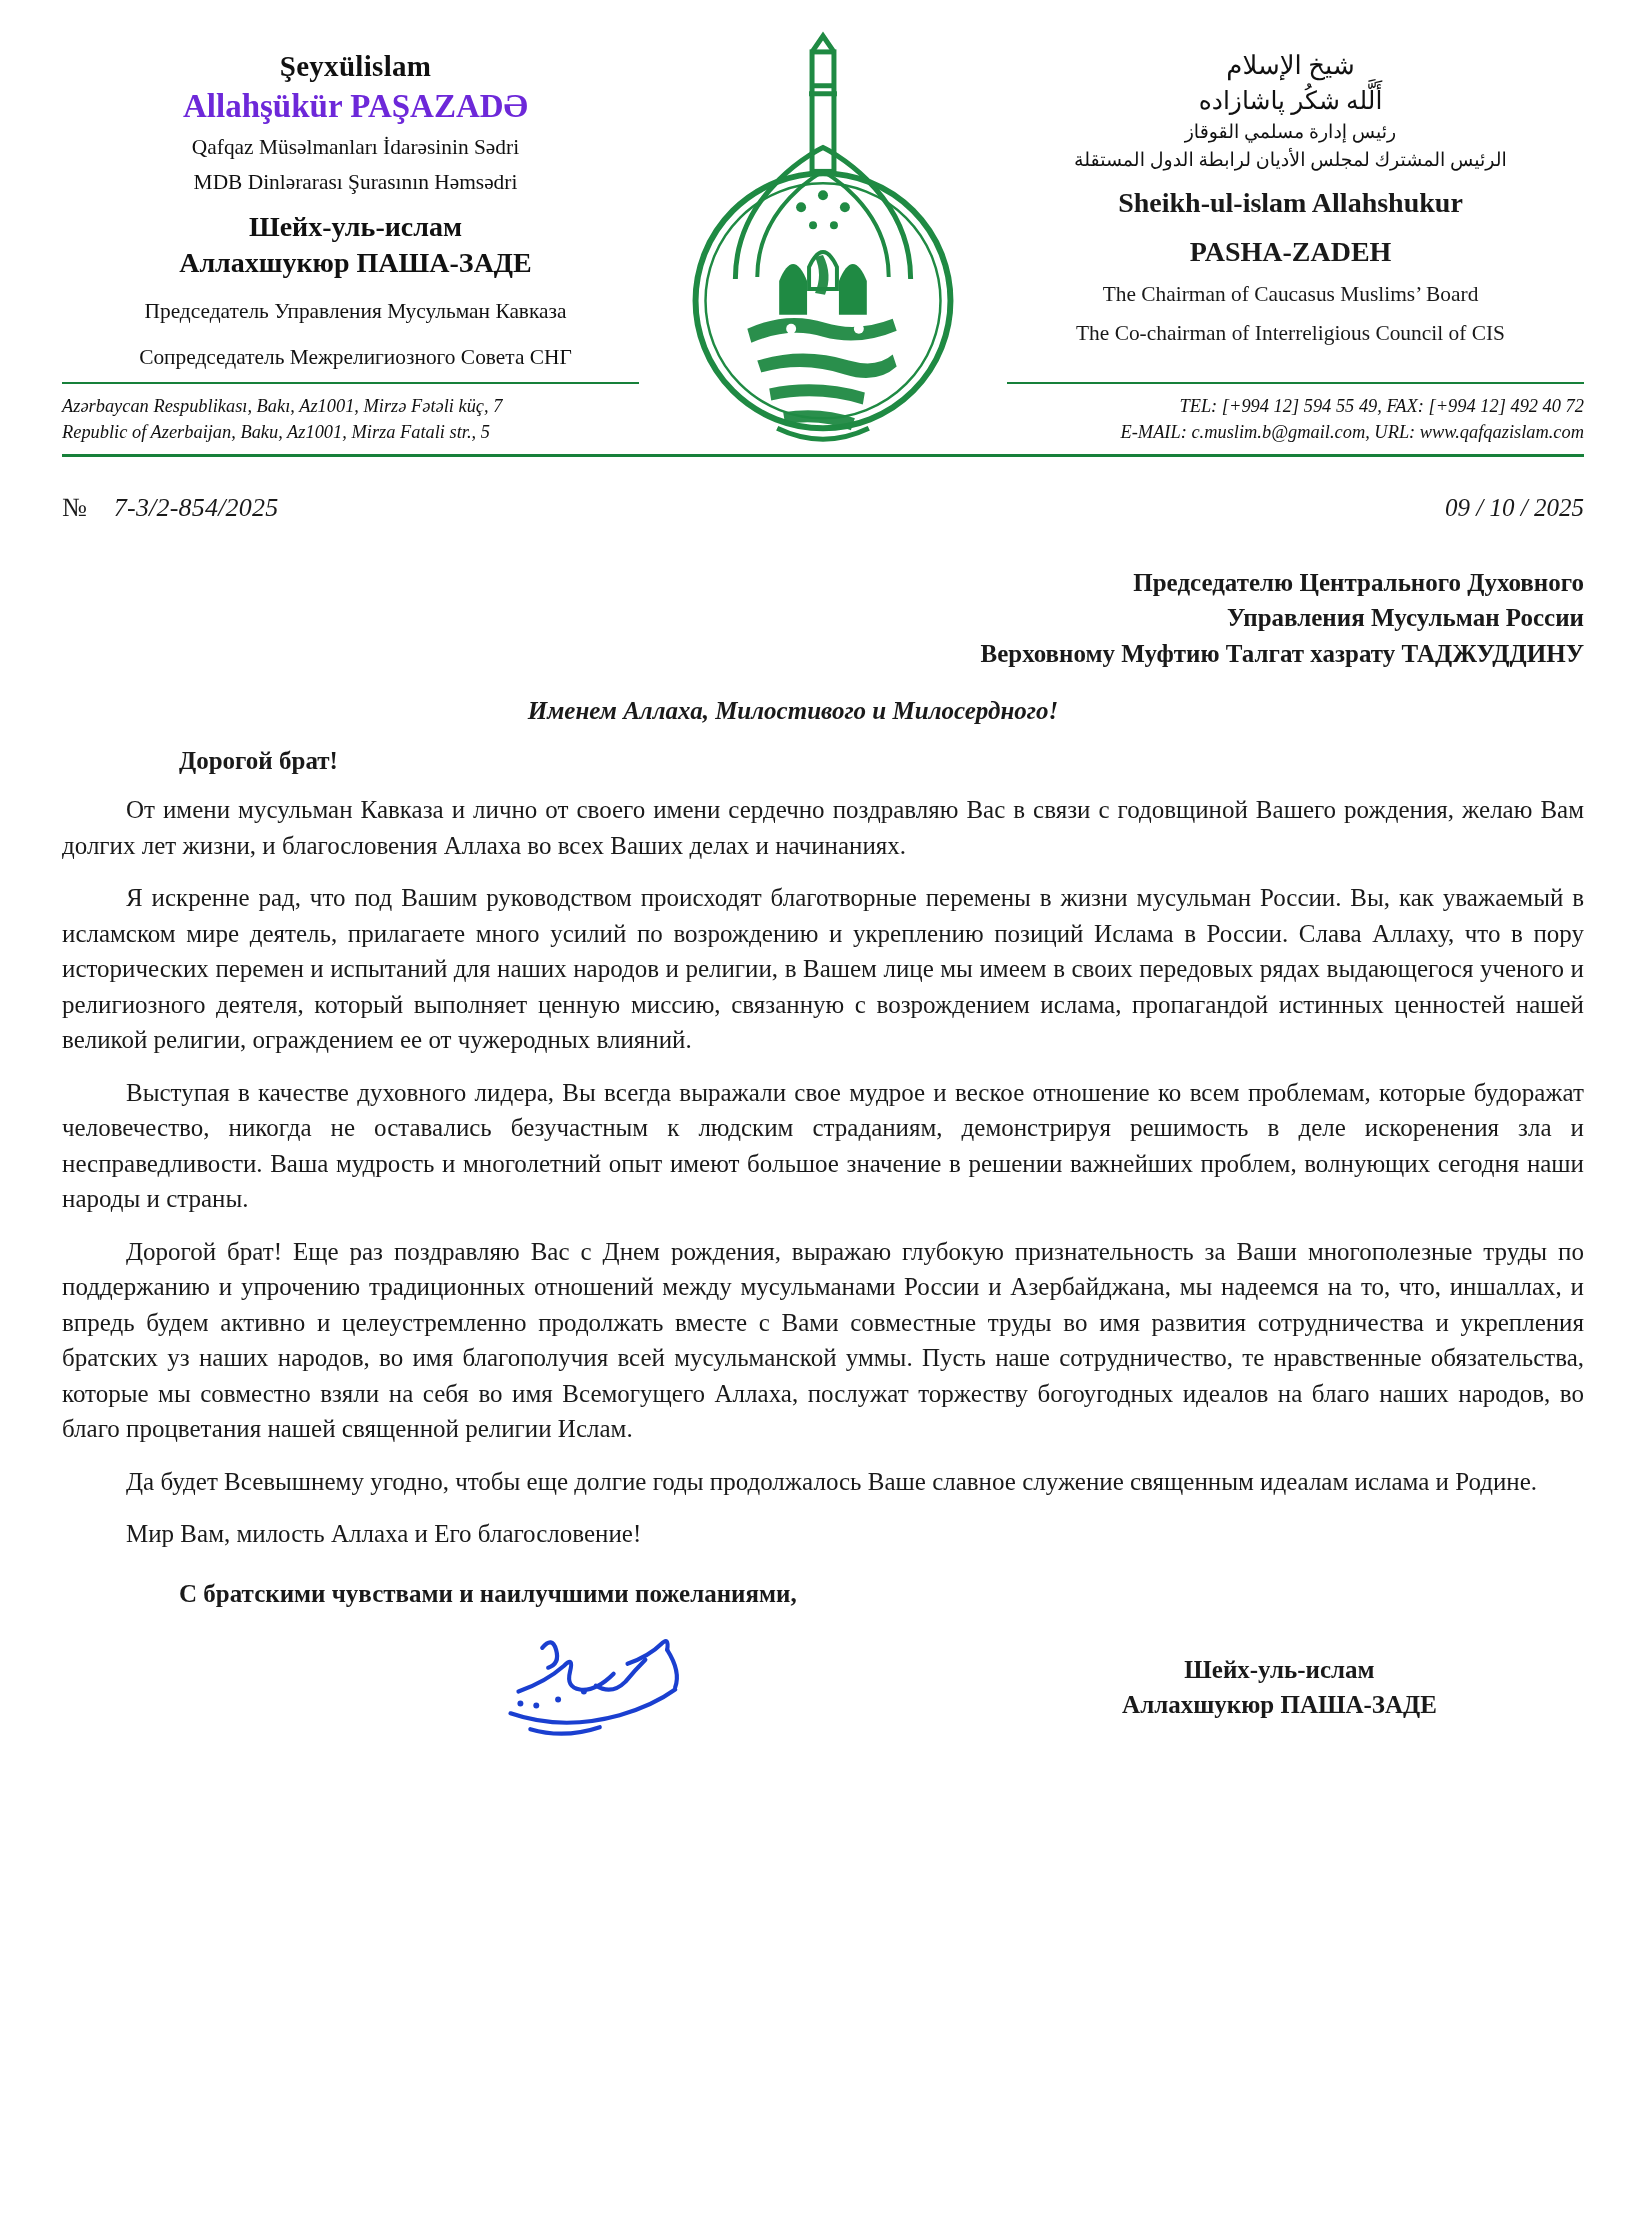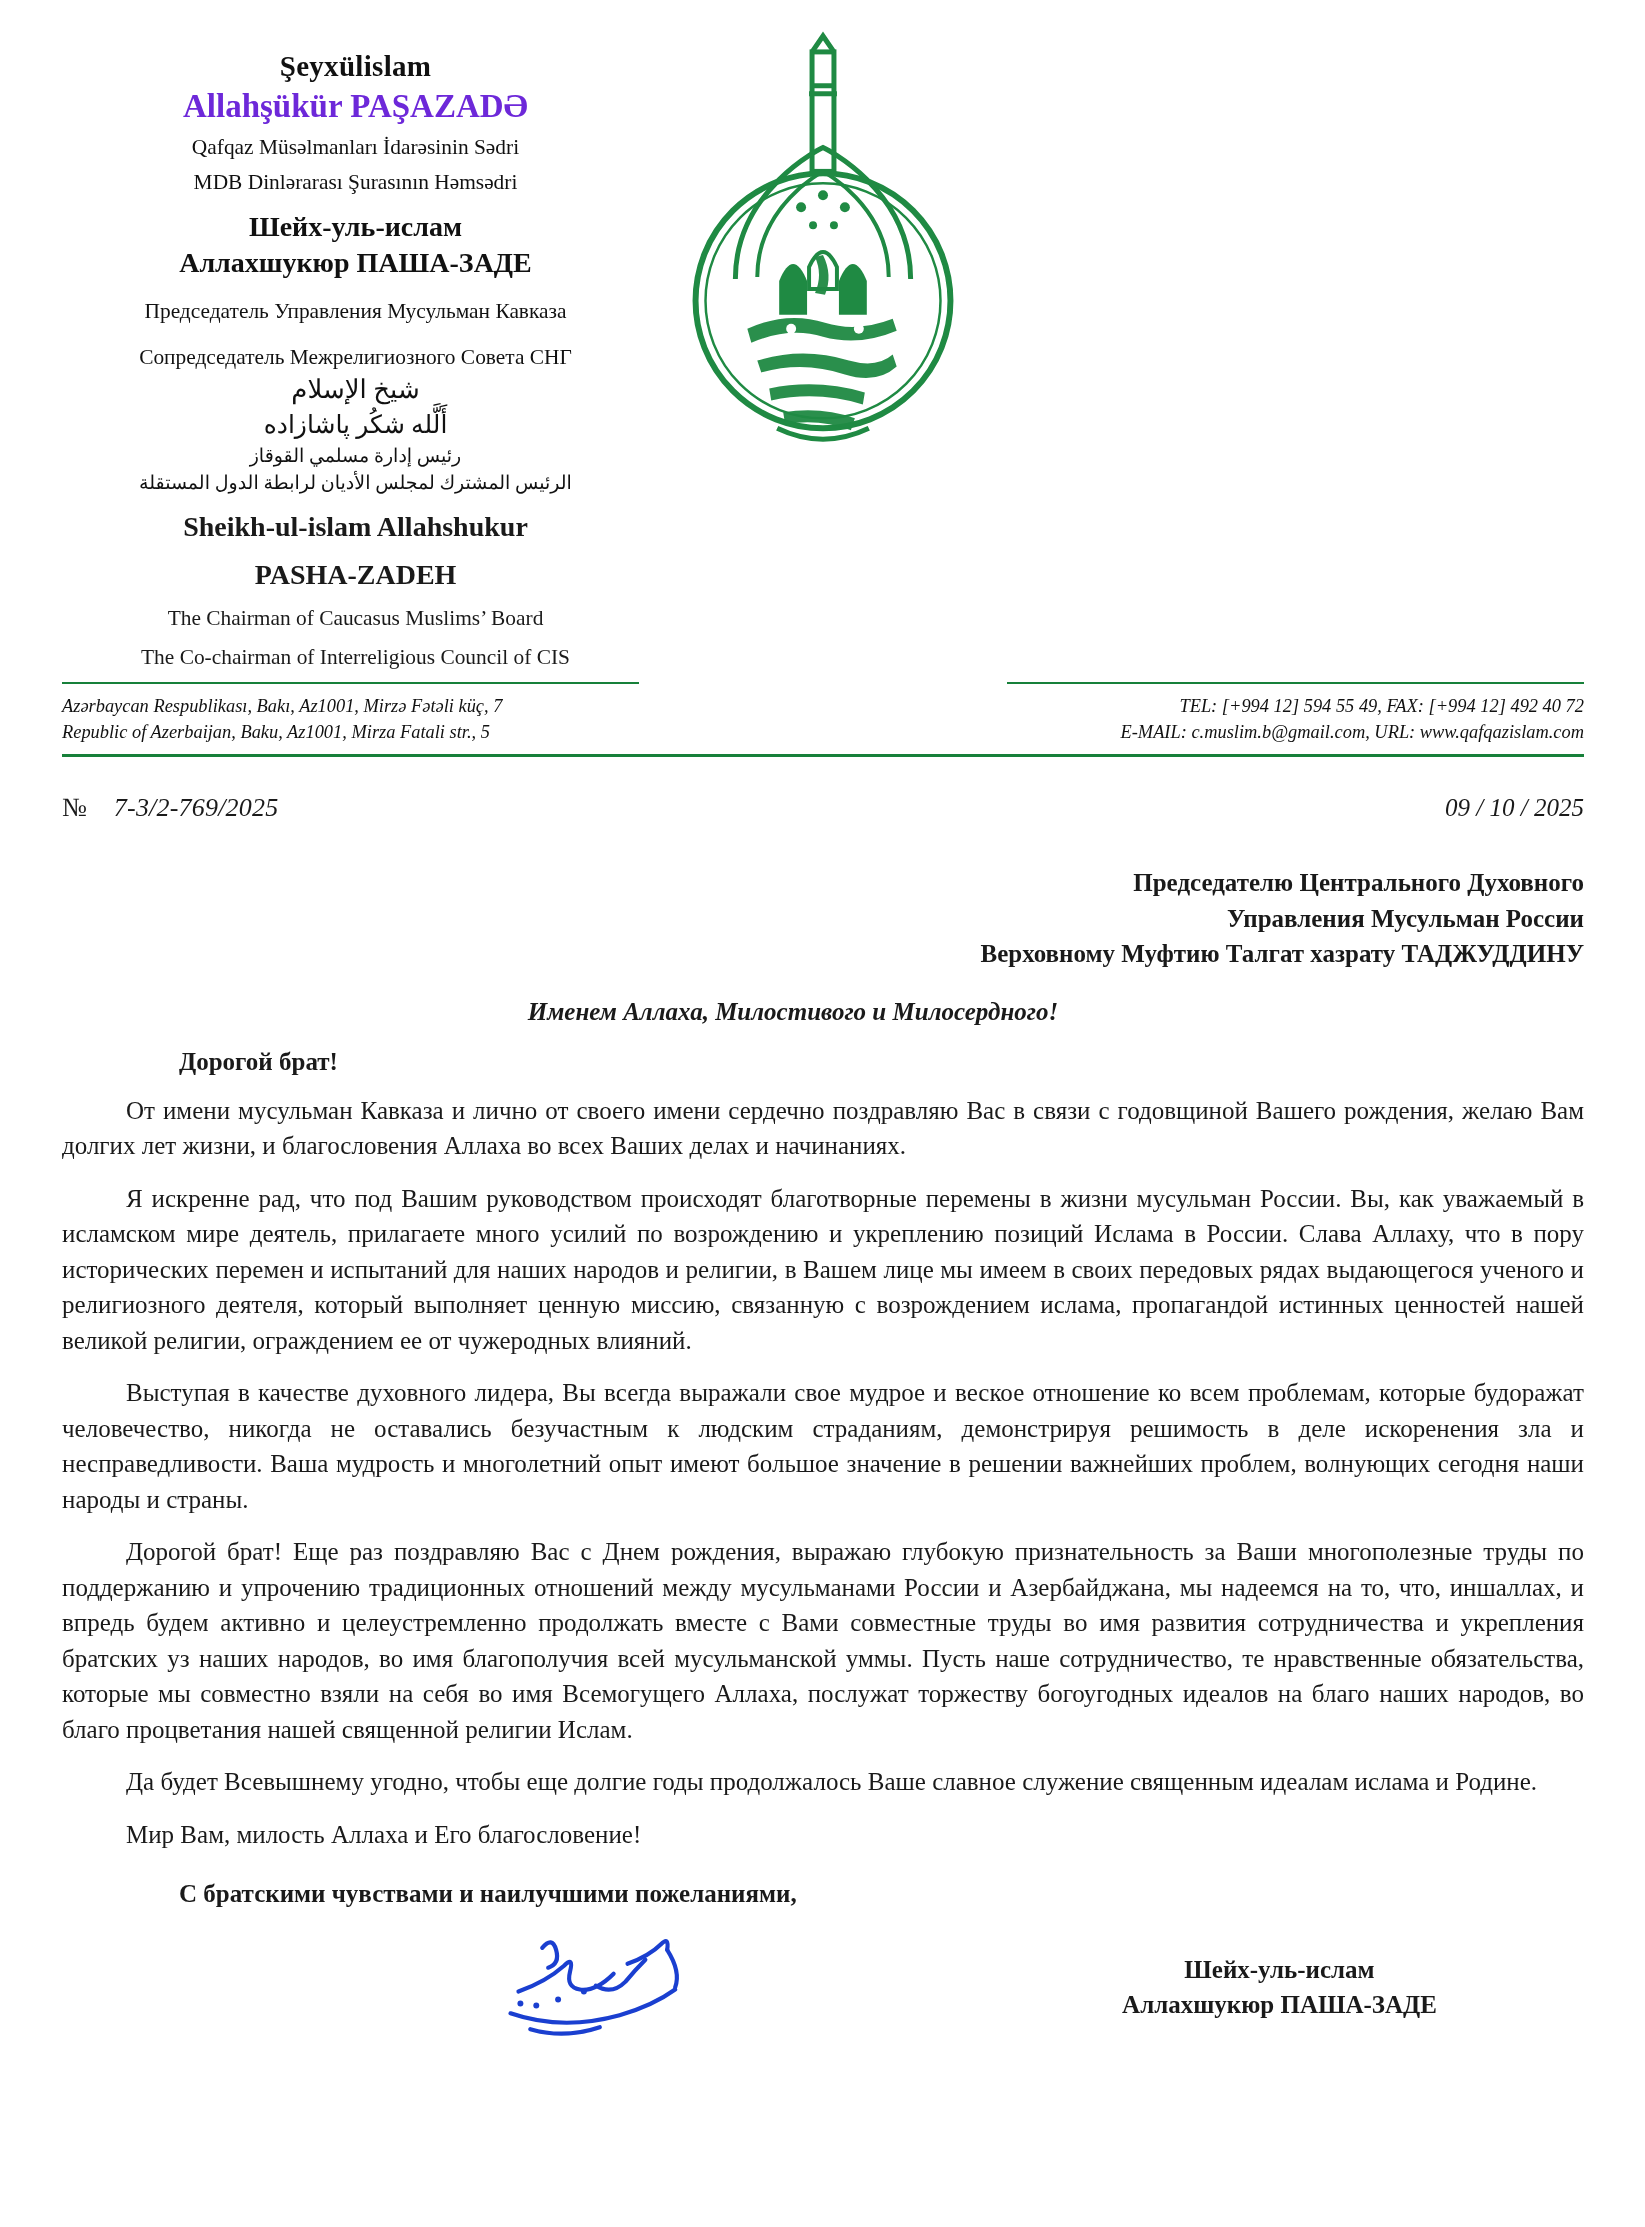--- a/index.html
+++ b/index.html
@@ -24,21 +24,20 @@
     position: relative;
   }
 
   
   .letterhead {
     display: flex;
     align-items: flex-start;
     justify-content: space-between;
     position: relative;
     padding-top: 18px;
-    flex-direction: column;
   }
   .lh-col {
     width: 587px;
   }
   .lh-left { text-align: center; }
   .lh-right { text-align: center; }
 
   .lh-name1 {
     font-family: "Liberation Serif", serif;
     font-size: 29px;
@@ -317,21 +316,21 @@
       <div class="addr-line">TEL: [+994 12] 594 55 49, FAX: [+994 12] 492 40 72</div>
       <div class="addr-line">E-MAIL: c.muslim.b@gmail.com, URL: www.qafqazislam.com</div>
     </div>
   </div>
   <div class="rule rule-bottom"></div>
 
   <div class="ref-row">
     <div class="ref-left">
       <span class="ref-no">№</span>
       &nbsp;&nbsp;
-      <span>7-3/2-769/2025</span>
+      <span>7-3/2-854/2025</span>
     </div>
     <div class="ref-right">09 / 10 / 2025</div>
   </div>
 
   <div class="addressee">
     <div>Председателю Центрального Духовного</div>
     <div>Управления Мусульман России</div>
     <div>Верховному Муфтию Талгат хазрату ТАДЖУДДИНУ</div>
   </div>
 

